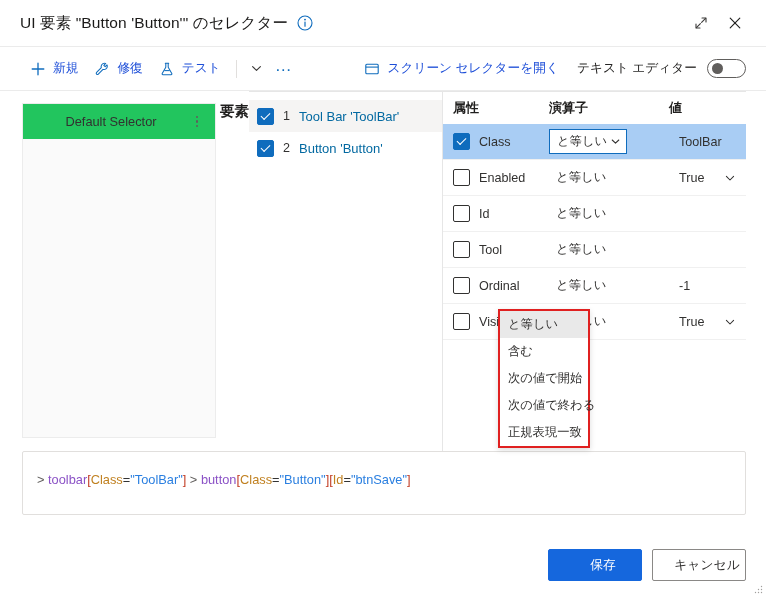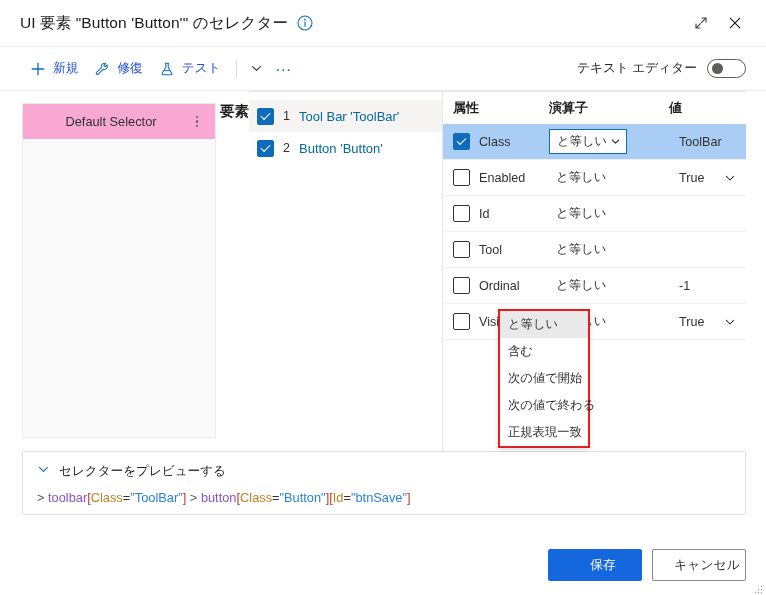--- a/index.html
+++ b/index.html
@@ -148,21 +148,21 @@
     margin: 12px 0 0 22px;
     background: #fafafa;
     border: 1px solid #ececec;
     box-sizing: border-box;
     height: 335px;
   }
   .selector-item {
     height: 35px;
     display: flex;
     align-items: center;
-    background: #f9a8d4;
+    background: #22c55e;
     padding: 0 8px 0 12px;
     box-sizing: border-box;
     cursor: pointer;
   }
   .selector-name {
     flex: 1;
     font-size: 12.8px;
     color: #323130;
     text-align: center;
   }
@@ -505,20 +505,29 @@
   <div class="cmd-chev">
     <svg width="13" height="13" viewBox="0 0 13 13">
       <path d="M2.6 4.6 L6.5 8.4 L10.4 4.6" fill="none" stroke="#3b3a39" stroke-width="1.15" stroke-linecap="round" stroke-linejoin="round"></path>
     </svg>
   </div>
 
   <div class="cmd-ellipsis">…</div>
 
   <span class="cmdbar-spacer"></span>
 
+  <div class="cmd-item">
+    <span class="cmd-ico">
+      <svg width="16" height="16" viewBox="0 0 16 16">
+        <rect x="1.8" y="3.2" width="12.4" height="9.6" rx="1" fill="none" stroke="#0f6cbd" stroke-width="1.1"></rect>
+        <path d="M1.8 6.1 L14.2 6.1" stroke="#0f6cbd" stroke-width="1.1"></path>
+      </svg>
+    </span>
+    <span class="cmd-label">スクリーン セレクターを開く</span>
+  </div>
 
   <div class="toggle-wrap">
     <span class="toggle-label">テキスト エディター</span>
     <span class="toggle">
       <span class="knob"></span>
     </span>
   </div>
 </div>
 
 <div class="body-area">
@@ -667,28 +676,20 @@
     <div class="dd-opt active">と等しい</div>
     <div class="dd-opt">含む</div>
     <div class="dd-opt">次の値で開始</div>
     <div class="dd-opt">次の値で終わる</div>
     <div class="dd-opt">正規表現一致</div>
   </div>
 
 </div>
 
 <div class="preview">
-  <div class="preview-head">
-    <span>
-      <svg width="13" height="13" viewBox="0 0 13 13">
-        <path d="M2.6 4.6 L6.5 8.4 L10.4 4.6" fill="none" stroke="#0f6cbd" stroke-width="1.2" stroke-linecap="round" stroke-linejoin="round"></path>
-      </svg>
-    </span>
-    <span class="lbl">セレクターをプレビューする</span>
-  </div>
   <div class="selector-code" id="selector-code"><span class="tok-arrow">&gt;</span> <span class="tok-tag">toolbar</span><span class="tok-brk">[</span><span class="tok-attr">Class</span><span class="tok-eq">=</span><span class="tok-val">"ToolBar"</span><span class="tok-brk">]</span> <span class="tok-arrow">&gt;</span> <span class="tok-tag">button</span><span class="tok-brk">[</span><span class="tok-attr">Class</span><span class="tok-eq">=</span><span class="tok-val">"Button"</span><span class="tok-brk">]</span><span class="tok-brk">[</span><span class="tok-attr">Id</span><span class="tok-eq">=</span><span class="tok-val">"btnSave"</span><span class="tok-brk">]</span></div>
 </div>
 
 <div class="footer">
   <div class="btn btn-primary">保存</div>
   <div class="btn btn-secondary">キャンセル</div>
   <span class="resize-grip">
     <svg width="10" height="10" viewBox="0 0 10 10">
       <circle cx="8.5" cy="8.5" r="0.7" fill="#a19f9d"></circle>
       <circle cx="5.5" cy="8.5" r="0.7" fill="#a19f9d"></circle>

